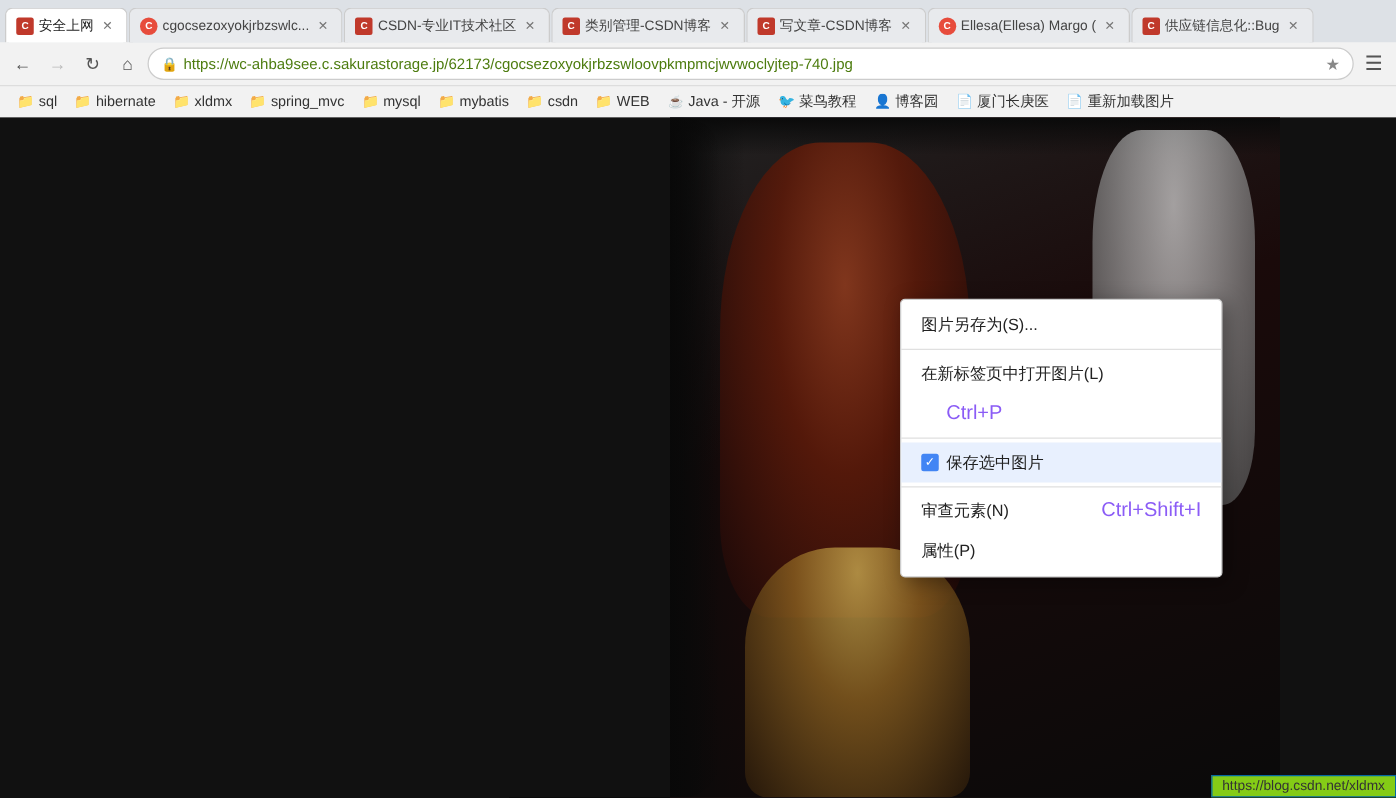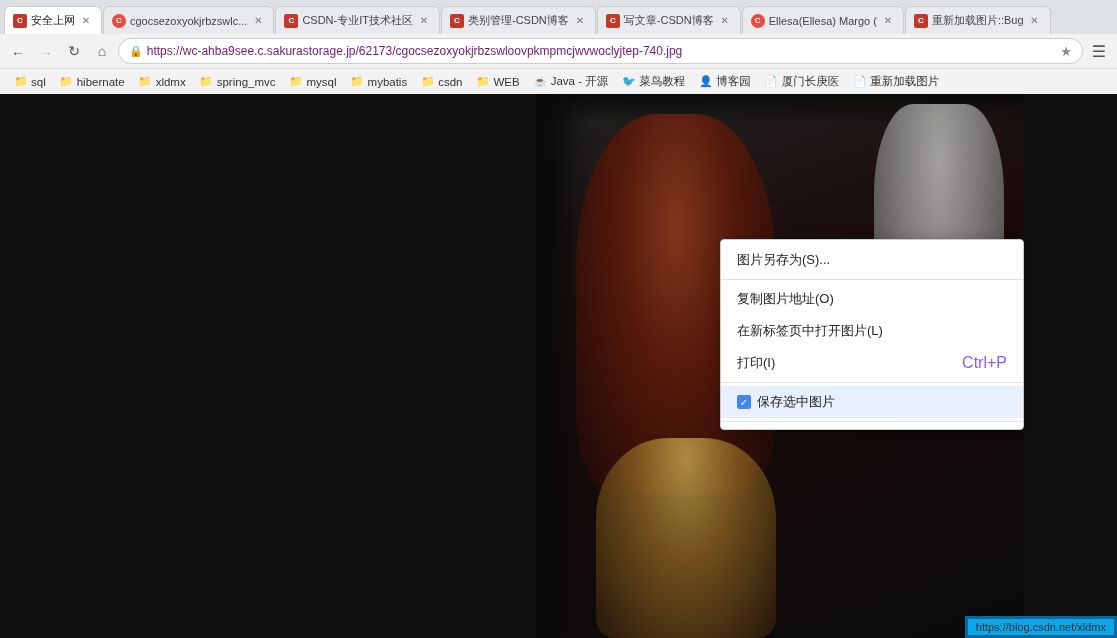--- a/index.html
+++ b/index.html
@@ -95,21 +95,21 @@
       display: flex;
       align-items: center;
       background: #fff;
       border: 1px solid #ccc;
       border-radius: 16px;
       height: 26px;
       padding: 0 10px;
       gap: 4px;
     }
     .lock-icon { font-size: 11px; color: #555; }
-    .address-text { font-size: 12px; color: #701a75; flex: 1; overflow: hidden; white-space: nowrap; text-overflow: ellipsis; }
+    .address-text { font-size: 12px; color: #4d7c0f; flex: 1; overflow: hidden; white-space: nowrap; text-overflow: ellipsis; }
     .star-icon { font-size: 13px; color: #888; }
 
     
     .bookmarks-bar {
       display: flex;
       align-items: center;
       background: #f2f2f2;
       height: 26px;
       padding: 0 8px;
       gap: 2px;
@@ -203,21 +203,21 @@
       width: 100%;
       height: 30px;
       background: linear-gradient(180deg, #0a0a0a 0%, transparent 100%);
     }
 
     
     .context-menu {
       position: absolute;
       top: 145px;
       left: 720px;
-      width: 304px;
+      width: 258px;
       background: #fff;
       border: 1px solid #ccc;
       border-radius: 4px;
       box-shadow: 4px 4px 16px rgba(0,0,0,0.35);
       z-index: 100;
       padding: 4px 0;
     }
     .ctx-item {
       display: flex;
       align-items: center;
@@ -244,22 +244,22 @@
       color: white;
       font-size: 10px;
       flex-shrink: 0;
     }
 
     
     .status-bar-link {
       position: absolute;
       bottom: 0;
       right: 0;
-      background: #0ea5e9;
-      border: 3px solid #0369a1;
+      background: #84cc16;
+      border: 1px solid #0369a1;
       padding: 2px 8px;
       font-size: 11px;
       color: #333;
     }
 
     
     .favicon-csdn { background: #c0392b; color: white; font-size: 8px; font-weight: bold; }
     .favicon-c { background: #e74c3c; color: white; font-size: 8px; font-weight: bold; border-radius: 50%; }
     .favicon-folder { color: #f0a030; }
   </style>
@@ -294,21 +294,21 @@
       <span class="tab-title">写文章-CSDN博客</span>
       <span class="tab-close">✕</span>
     </div>
     <div class="tab">
       <span class="tab-favicon favicon-c">C</span>
       <span class="tab-title">Ellesa(Ellesa) Margo (</span>
       <span class="tab-close">✕</span>
     </div>
     <div class="tab">
       <span class="tab-favicon" style="background:#c0392b;color:white;font-size:8px;font-weight:bold;border-radius:2px;width:14px;height:14px;display:inline-flex;align-items:center;justify-content:center;">C</span>
-      <span class="tab-title">重新加载图片::Bug</span>
+      <span class="tab-title">供应链信息化::Bug</span>
       <span class="tab-close">✕</span>
     </div>
   </div>
 
   <div class="address-bar-area">
     <div class="nav-btn">←</div>
     <div class="nav-btn" style="color:#bbb;">→</div>
     <div class="nav-btn">↻</div>
     <div class="nav-btn">⌂</div>
     <div class="address-box">
@@ -391,36 +391,39 @@
       <div style="position:absolute;left:0;top:0;width:40px;height:100%;background:linear-gradient(90deg,#080808,transparent);border-radius:0 30px 30px 0;opacity:0.8;"></div>
     </div>
   </div>
 
   <div class="context-menu">
     <div class="ctx-item">
       <span class="ctx-label">图片另存为(S)...</span>
     </div>
     <div class="ctx-separator"></div>
     <div class="ctx-item">
-      <span class="ctx-label">复制图片地址(O)</span>
+      <span class="ctx-label">在新标签页中打开图片(L)</span>
     </div>
     <div class="ctx-item">
-      <span class="ctx-label">在新标签页中打开图片(L)</span>
-    </div>
-    <div class="ctx-item">
-      <span class="ctx-label">打印(I)</span>
       <span class="ctx-shortcut">Ctrl+P</span>
     </div>
     <div class="ctx-separator"></div>
     <div class="ctx-item highlighted">
       <div class="ctx-item-with-icon">
         <div class="ctx-checkbox">✓</div>
         <span class="ctx-label">保存选中图片</span>
       </div>
     </div>
     <div class="ctx-separator"></div>
+    <div class="ctx-item">
+      <span class="ctx-label">审查元素(N)</span>
+      <span class="ctx-shortcut">Ctrl+Shift+I</span>
+    </div>
+    <div class="ctx-item">
+      <span class="ctx-label">属性(P)</span>
+    </div>
   </div>
 
   <div class="status-bar-link">
     <span>https://blog.csdn.net/xldmx</span>
   </div>
 
 </div>
 
 </body></html>

